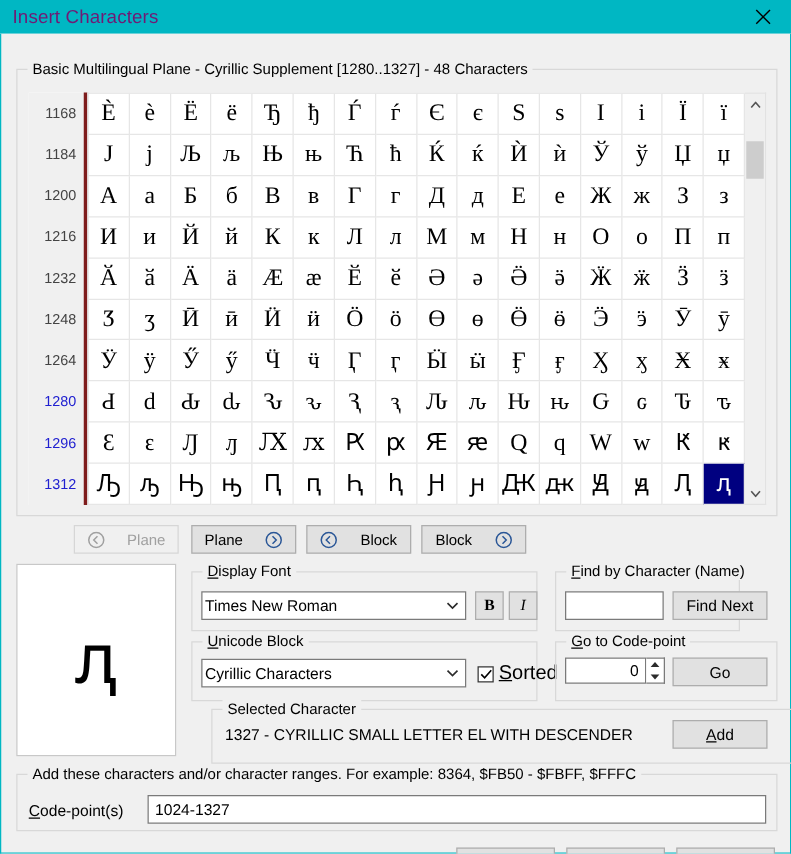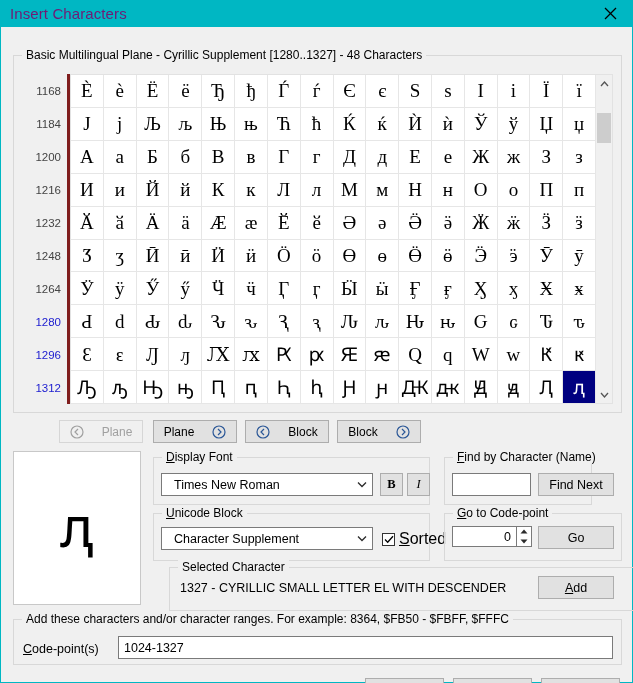--- a/index.html
+++ b/index.html
@@ -211,21 +211,21 @@
     position: absolute;
     background: #ffffff;
     border: 1px solid #7a7a7a;
     box-sizing: border-box;
     display: flex;
     align-items: center;
     cursor: pointer;
   }
   .combo-text {
     flex: 1;
-    padding-left: 12px;
+    padding-left: 2px;
     font-size: 12.5px;
     white-space: nowrap;
     overflow: hidden;
   }
   .combo-arrow {
     width: 20px;
     display: flex;
     align-items: center;
     justify-content: center;
     color: #2b2b2b;
@@ -619,21 +619,21 @@
     <b>B</b>
   </div>
   <div class="smallbtn" style="left:406px; top:446px;">
     <i>I</i>
   </div>
 
   <div class="groupbox" id="block-group">
     <div class="group-legend"><span class="u">U</span><span>nicode Block</span></div>
   </div>
   <div class="combo" style="left:160px; top:500px; width:212px; height:23px;">
-    <div class="combo-text">Character Supplement</div>
+    <div class="combo-text">Cyrillic Characters</div>
     <div class="combo-arrow">
       <svg width="10" height="7" viewBox="0 0 10 7">
           <polyline points="1,1.5 5,5.5 9,1.5" fill="none" stroke="#2b2b2b" stroke-width="1.3"></polyline>
         </svg>
     </div>
   </div>
   <div id="chk-sorted">
     <div class="checkbox">
       <svg width="10" height="9" viewBox="0 0 10 9">
         <polyline points="1,4.5 3.7,7.2 9,1.2" fill="none" stroke="#000" stroke-width="1.3"></polyline>

